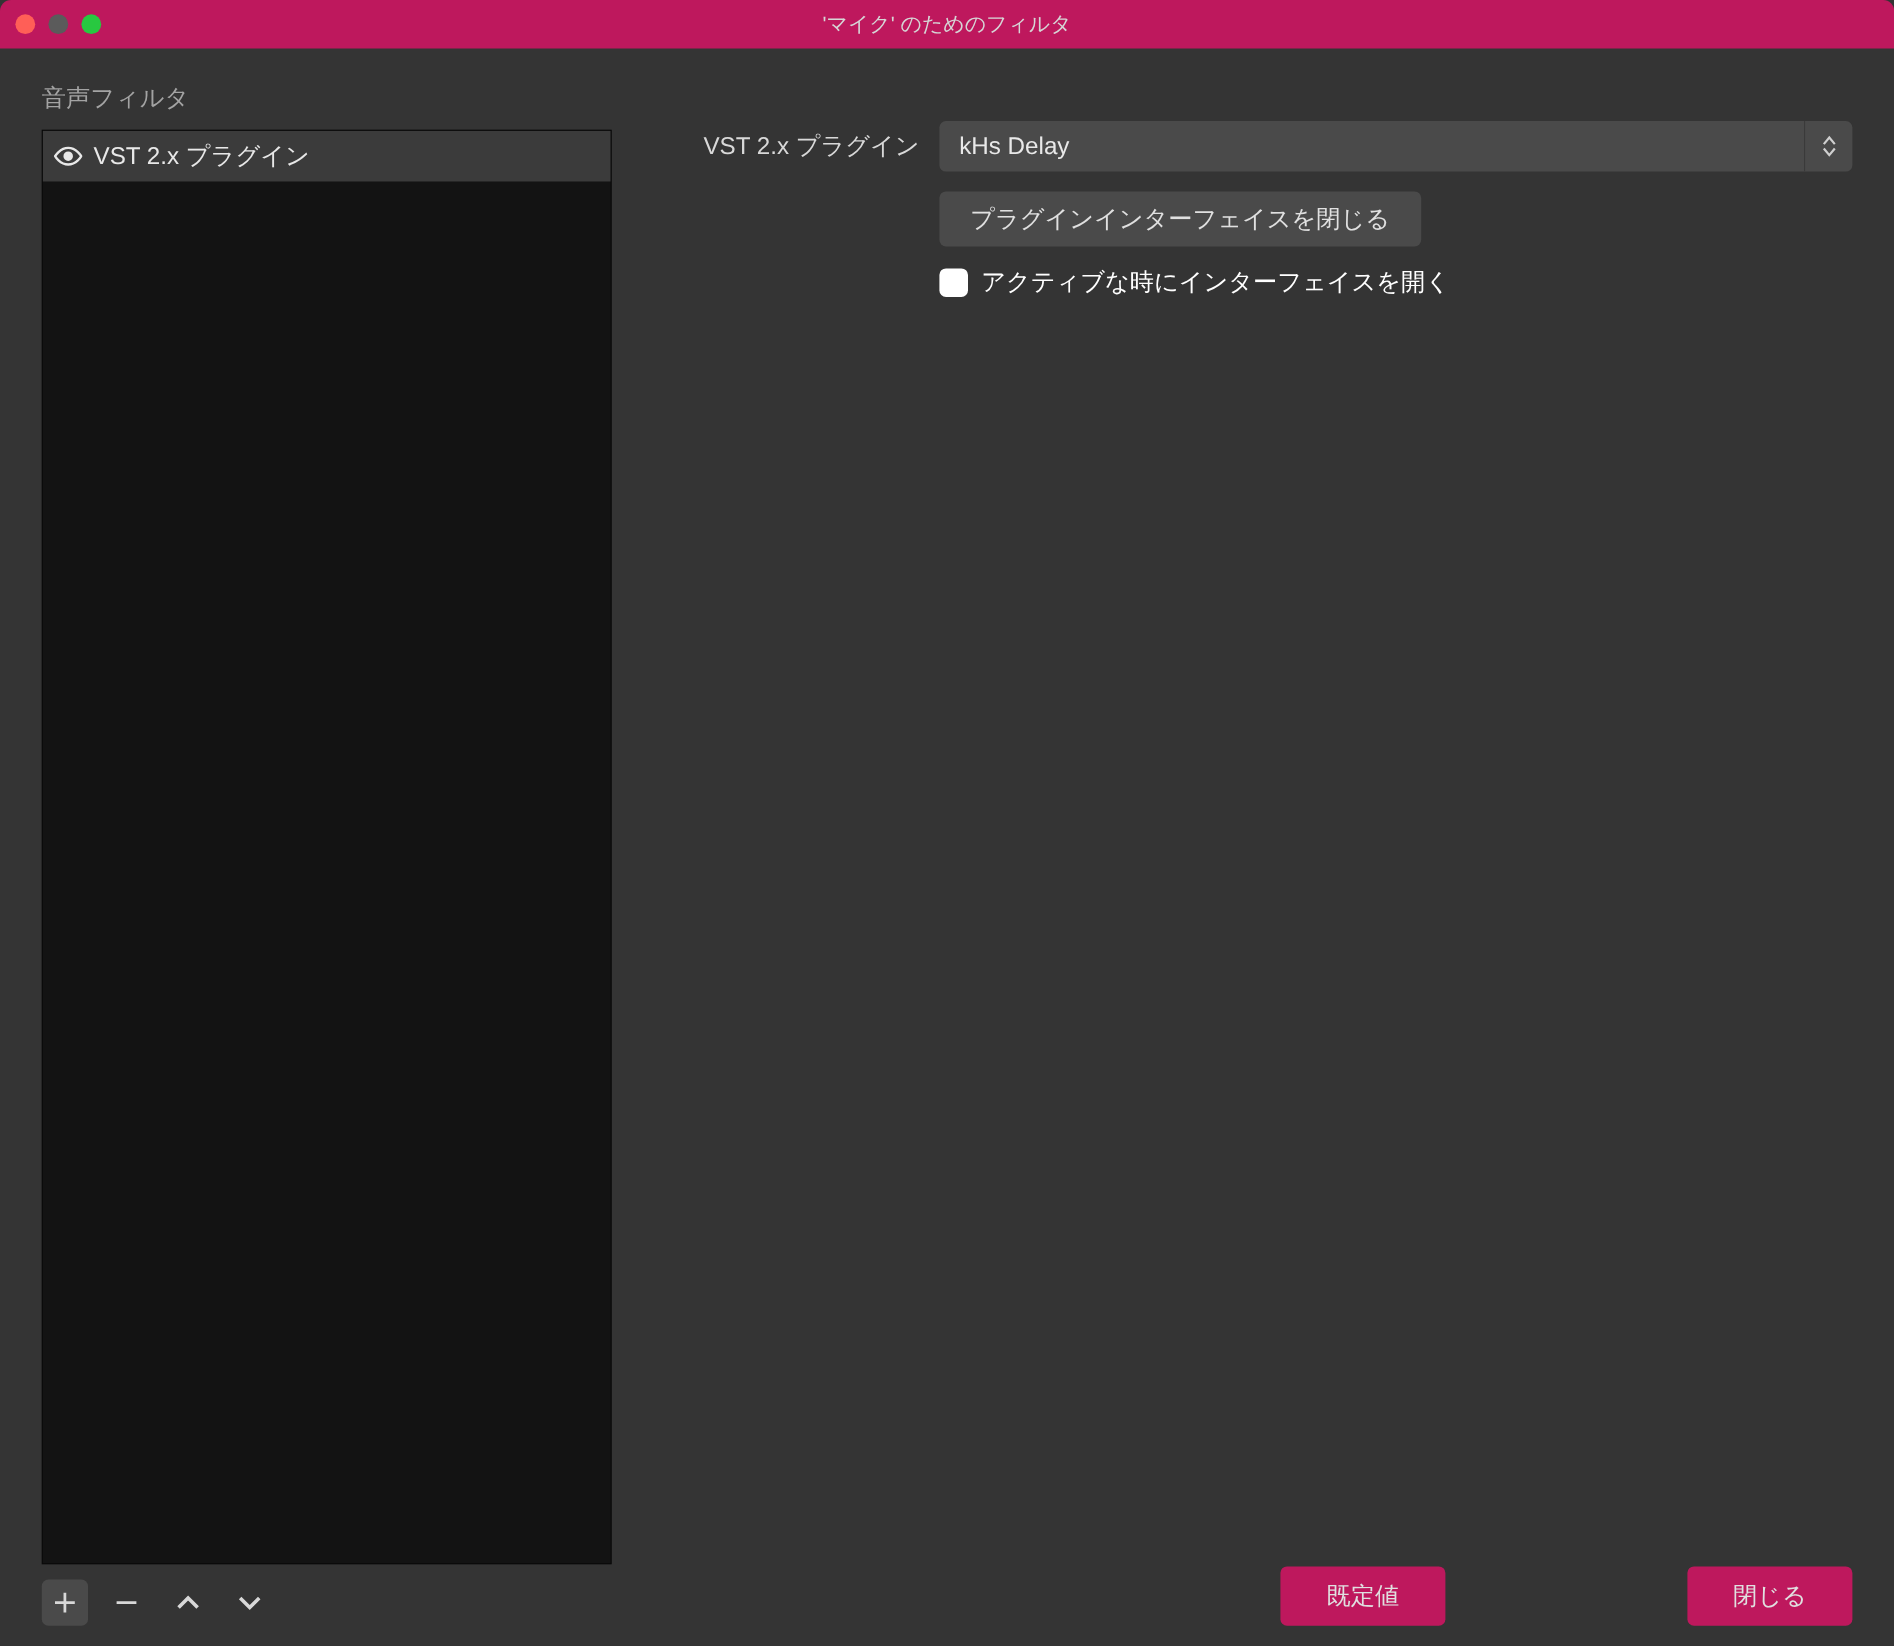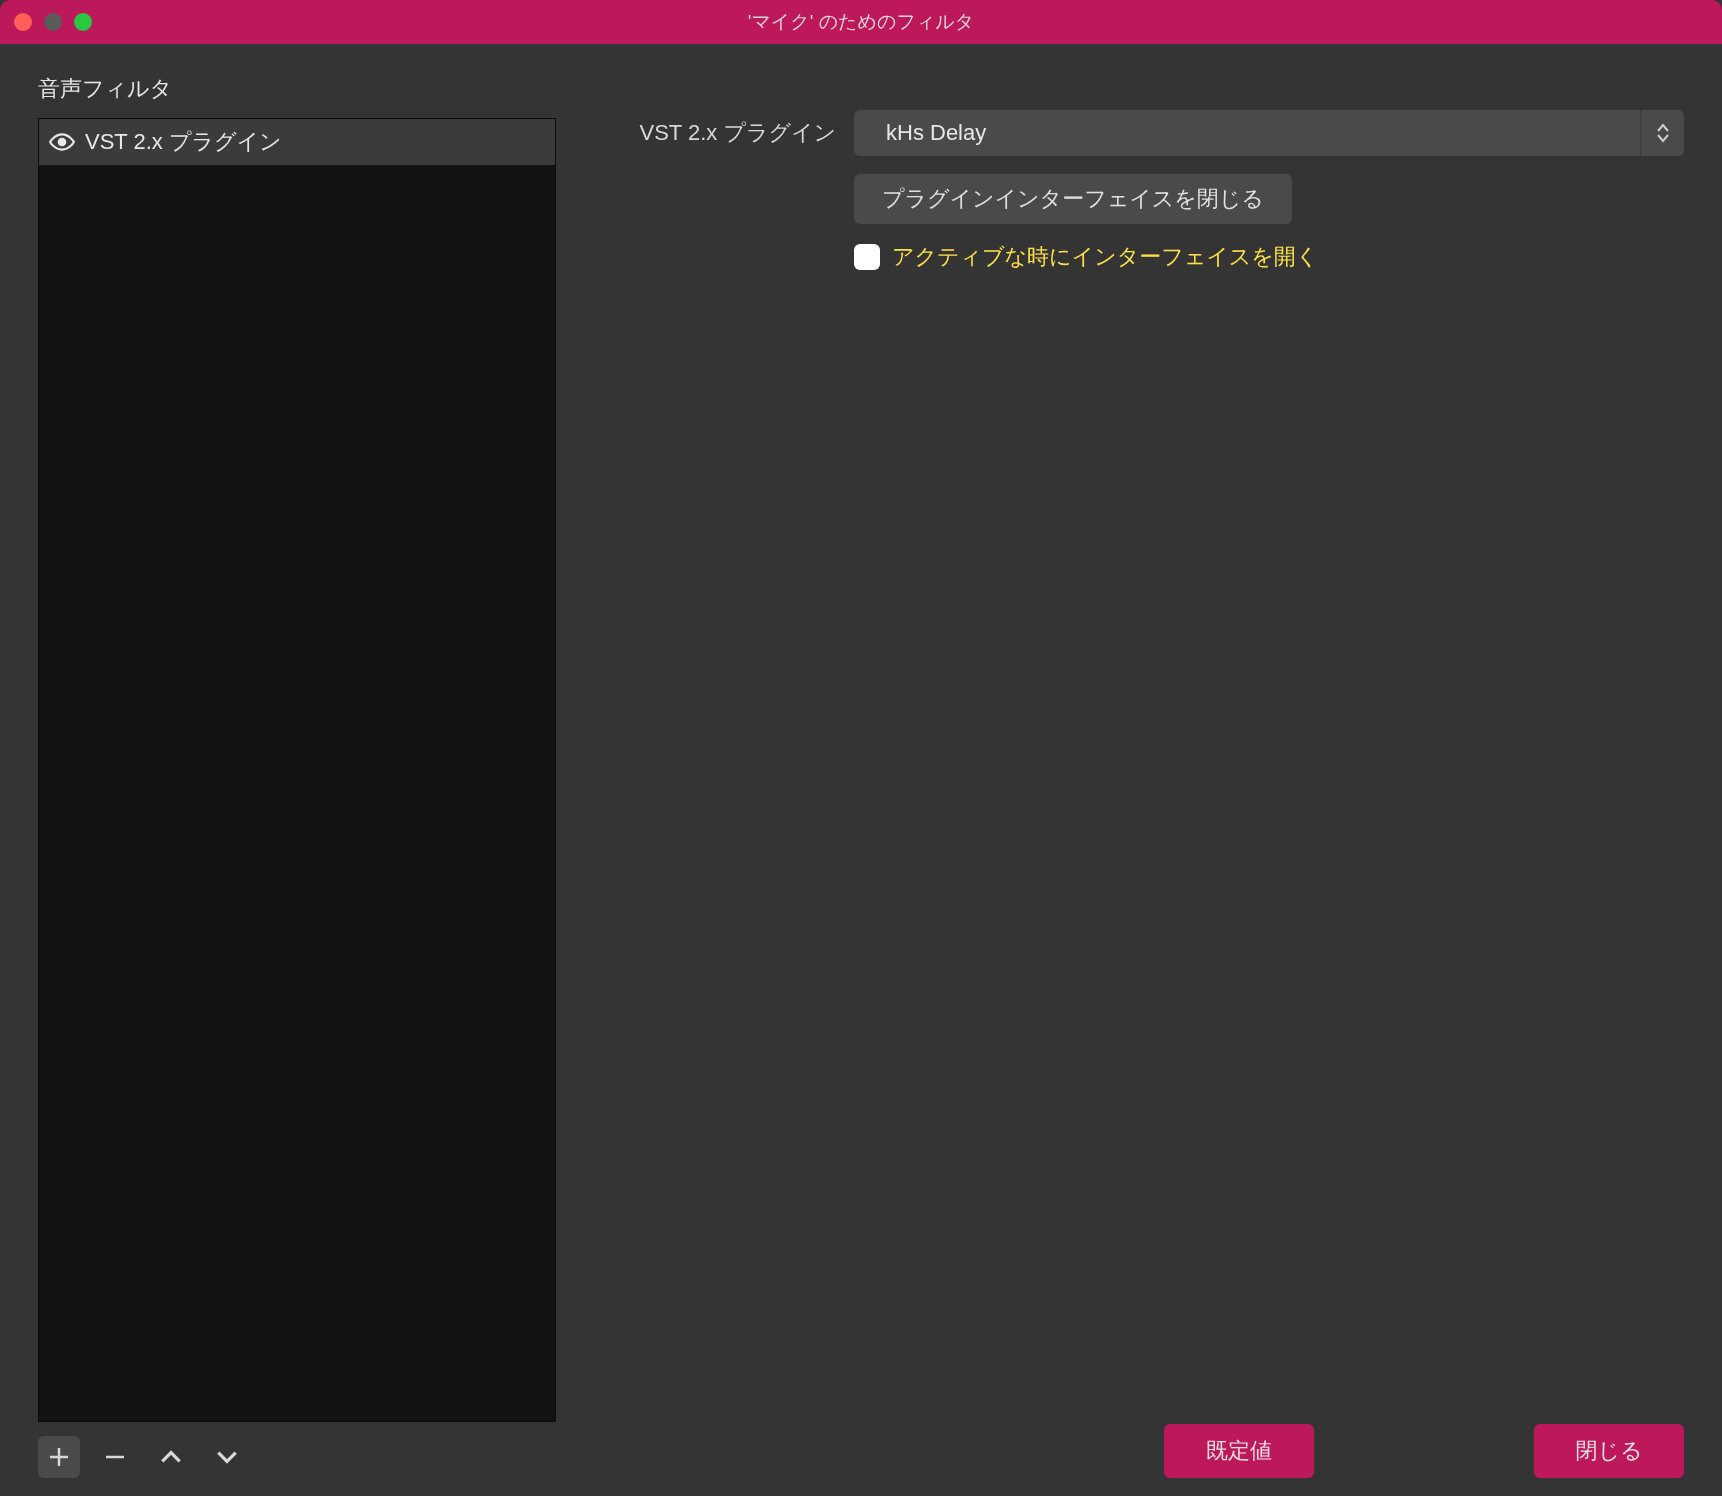--- a/index.html
+++ b/index.html
@@ -59,21 +59,21 @@
       display: flex;
       gap: 60px;
     }
     .left-col {
       display: flex;
       flex-direction: column;
       width: 518px;
     }
     .section-label {
       font-size: 22px;
-      color: #e5e5e5;
+      color: #a3a3a3;
       margin-bottom: 14px;
     }
     .filter-list {
       flex: 1;
       background: #131313;
       border: 1px solid #0a0a0a;
       display: flex;
       flex-direction: column;
     }
     .filter-item {
@@ -133,21 +133,21 @@
       display: flex;
       background: #4a4a4a;
       border-radius: 6px;
       overflow: hidden;
       height: 46px;
     }
     .select-value {
       flex: 1;
       display: flex;
       align-items: center;
-      padding: 0 32px;
+      padding: 0 18px;
       font-size: 22px;
       color: #e8e8e8;
     }
     .select-stepper {
       width: 44px;
       border-left: 1px solid #3a3a3a;
       display: flex;
       flex-direction: column;
       align-items: center;
       justify-content: center;
@@ -172,21 +172,21 @@
       gap: 12px;
     }
     .checkbox {
       width: 26px;
       height: 26px;
       background: #ffffff;
       border-radius: 6px;
     }
     .check-label {
       font-size: 22px;
-      color: #fde047;
+      color: #ffffff;
     }
     .footer {
       display: flex;
       justify-content: space-between;
       align-items: flex-end;
     }
     .footer-right {
       display: flex;
       gap: 220px;
       align-items: center;

